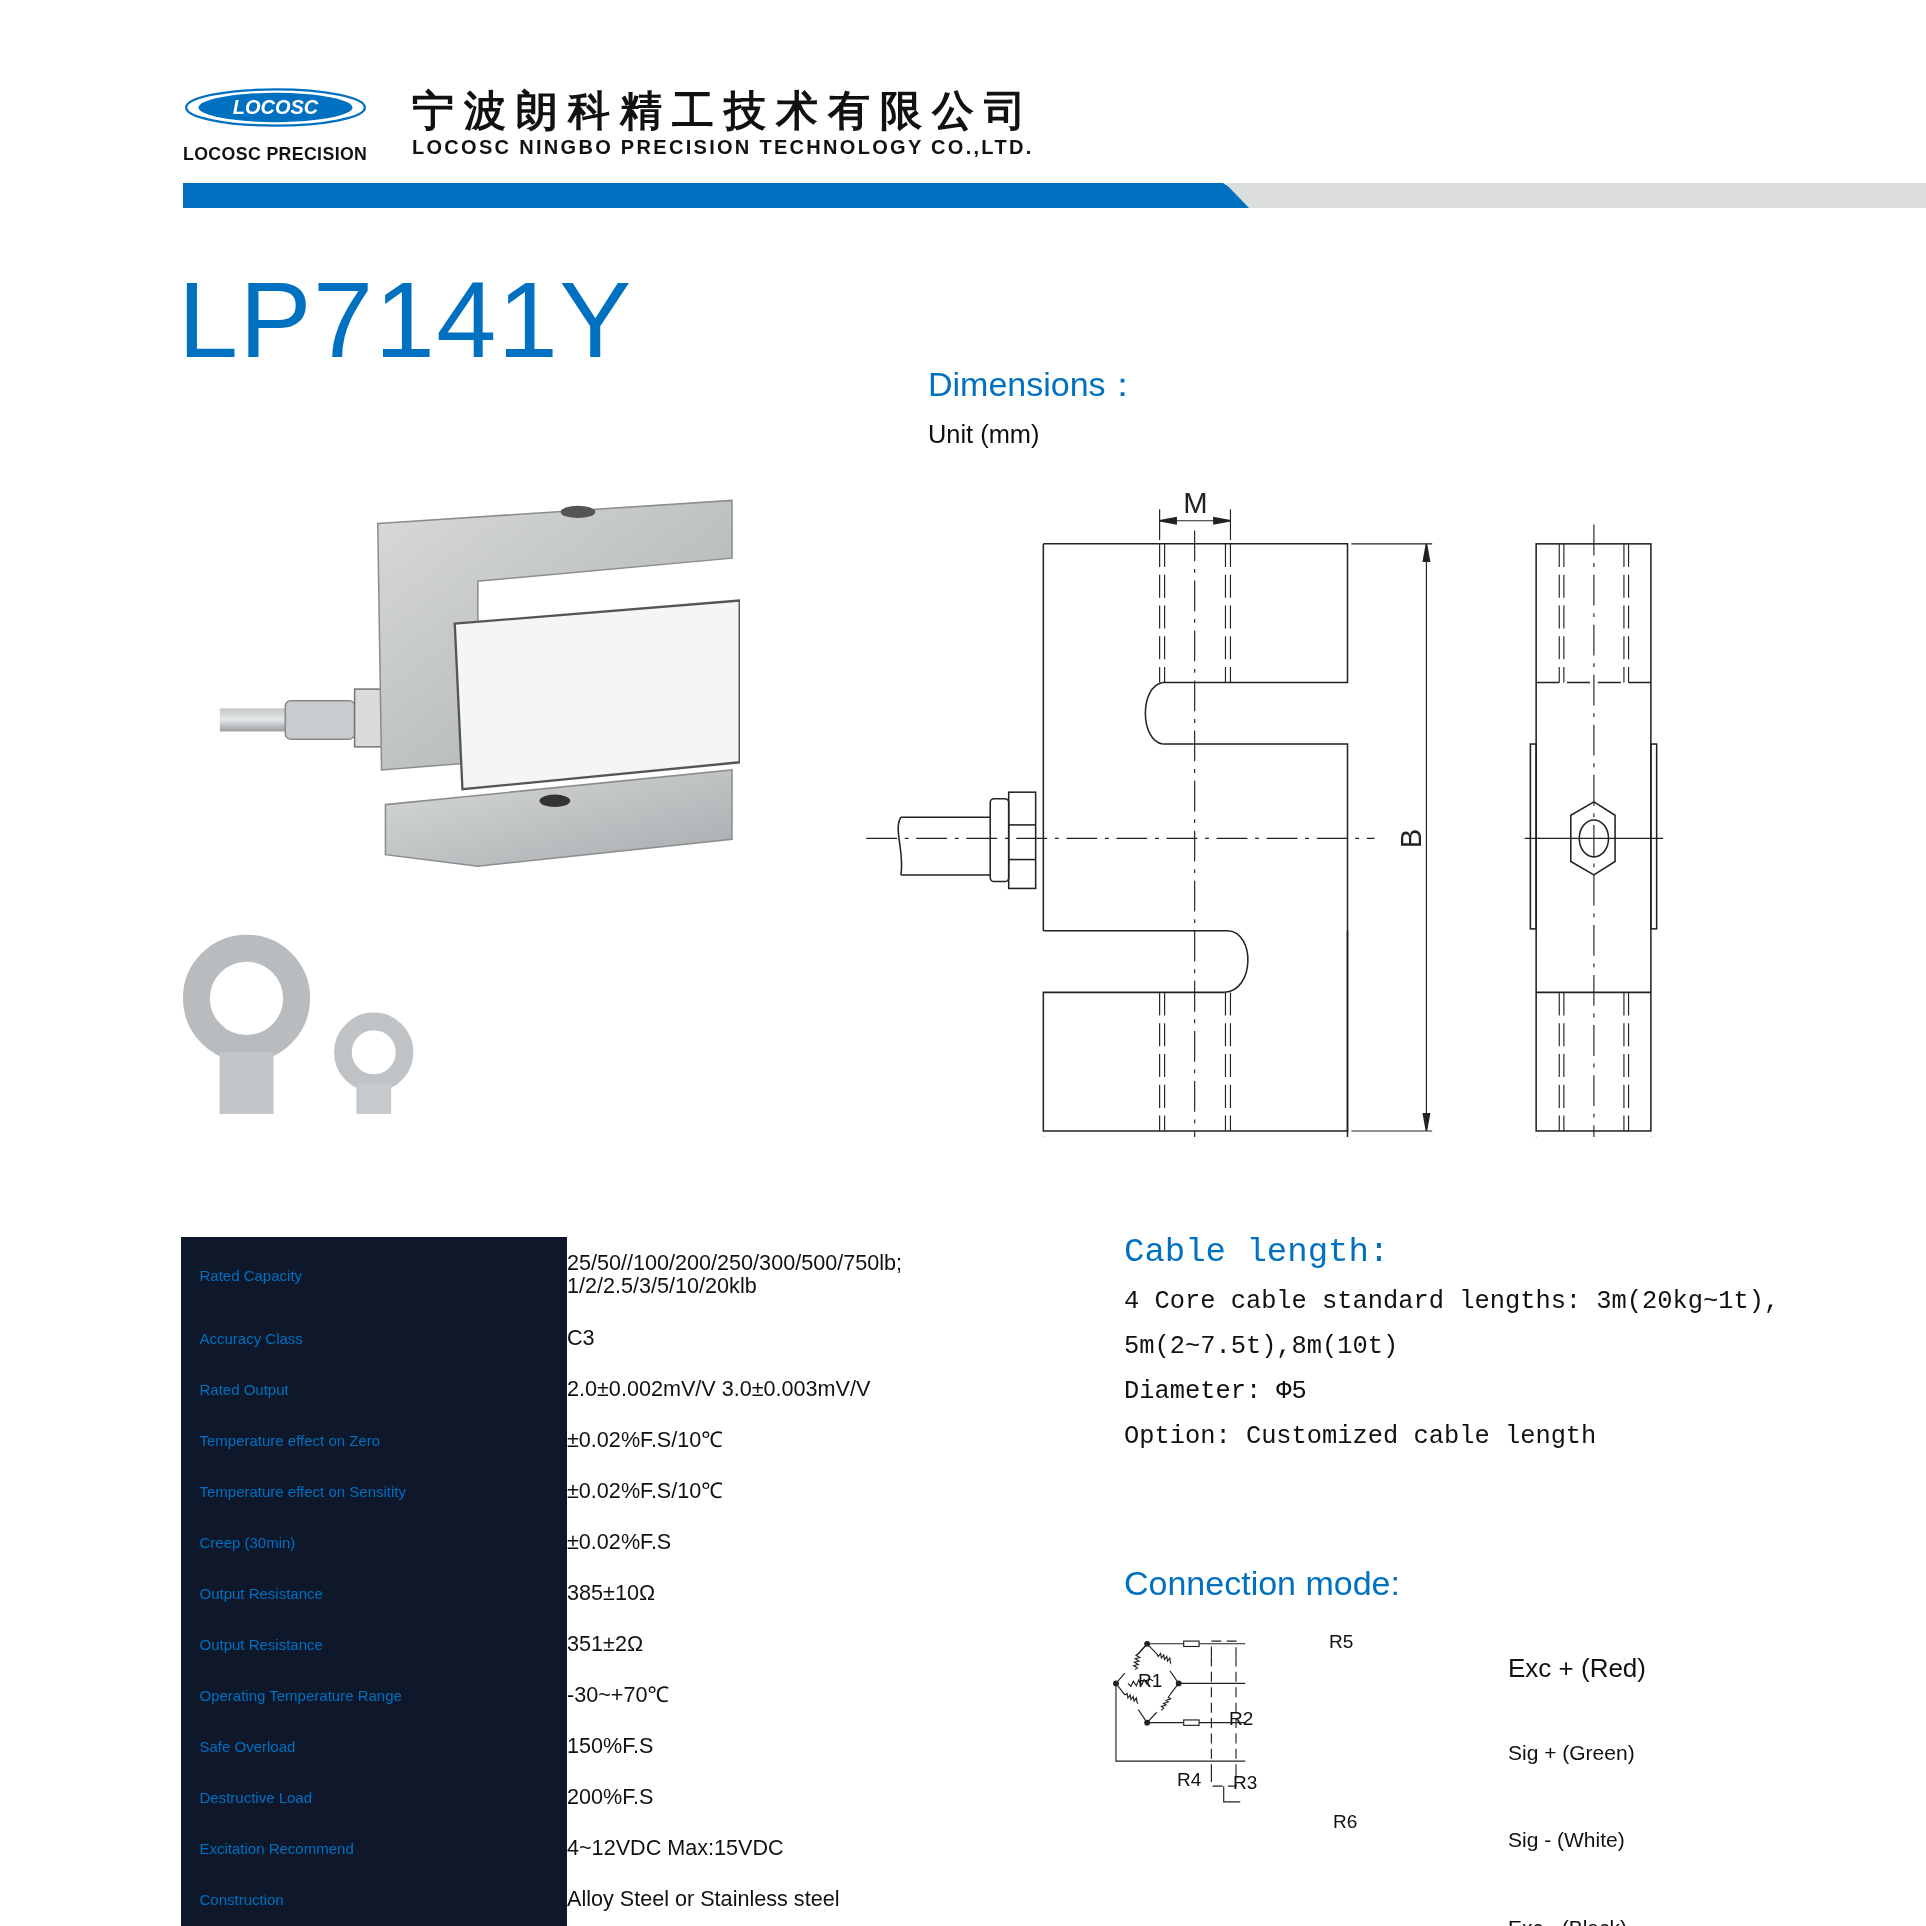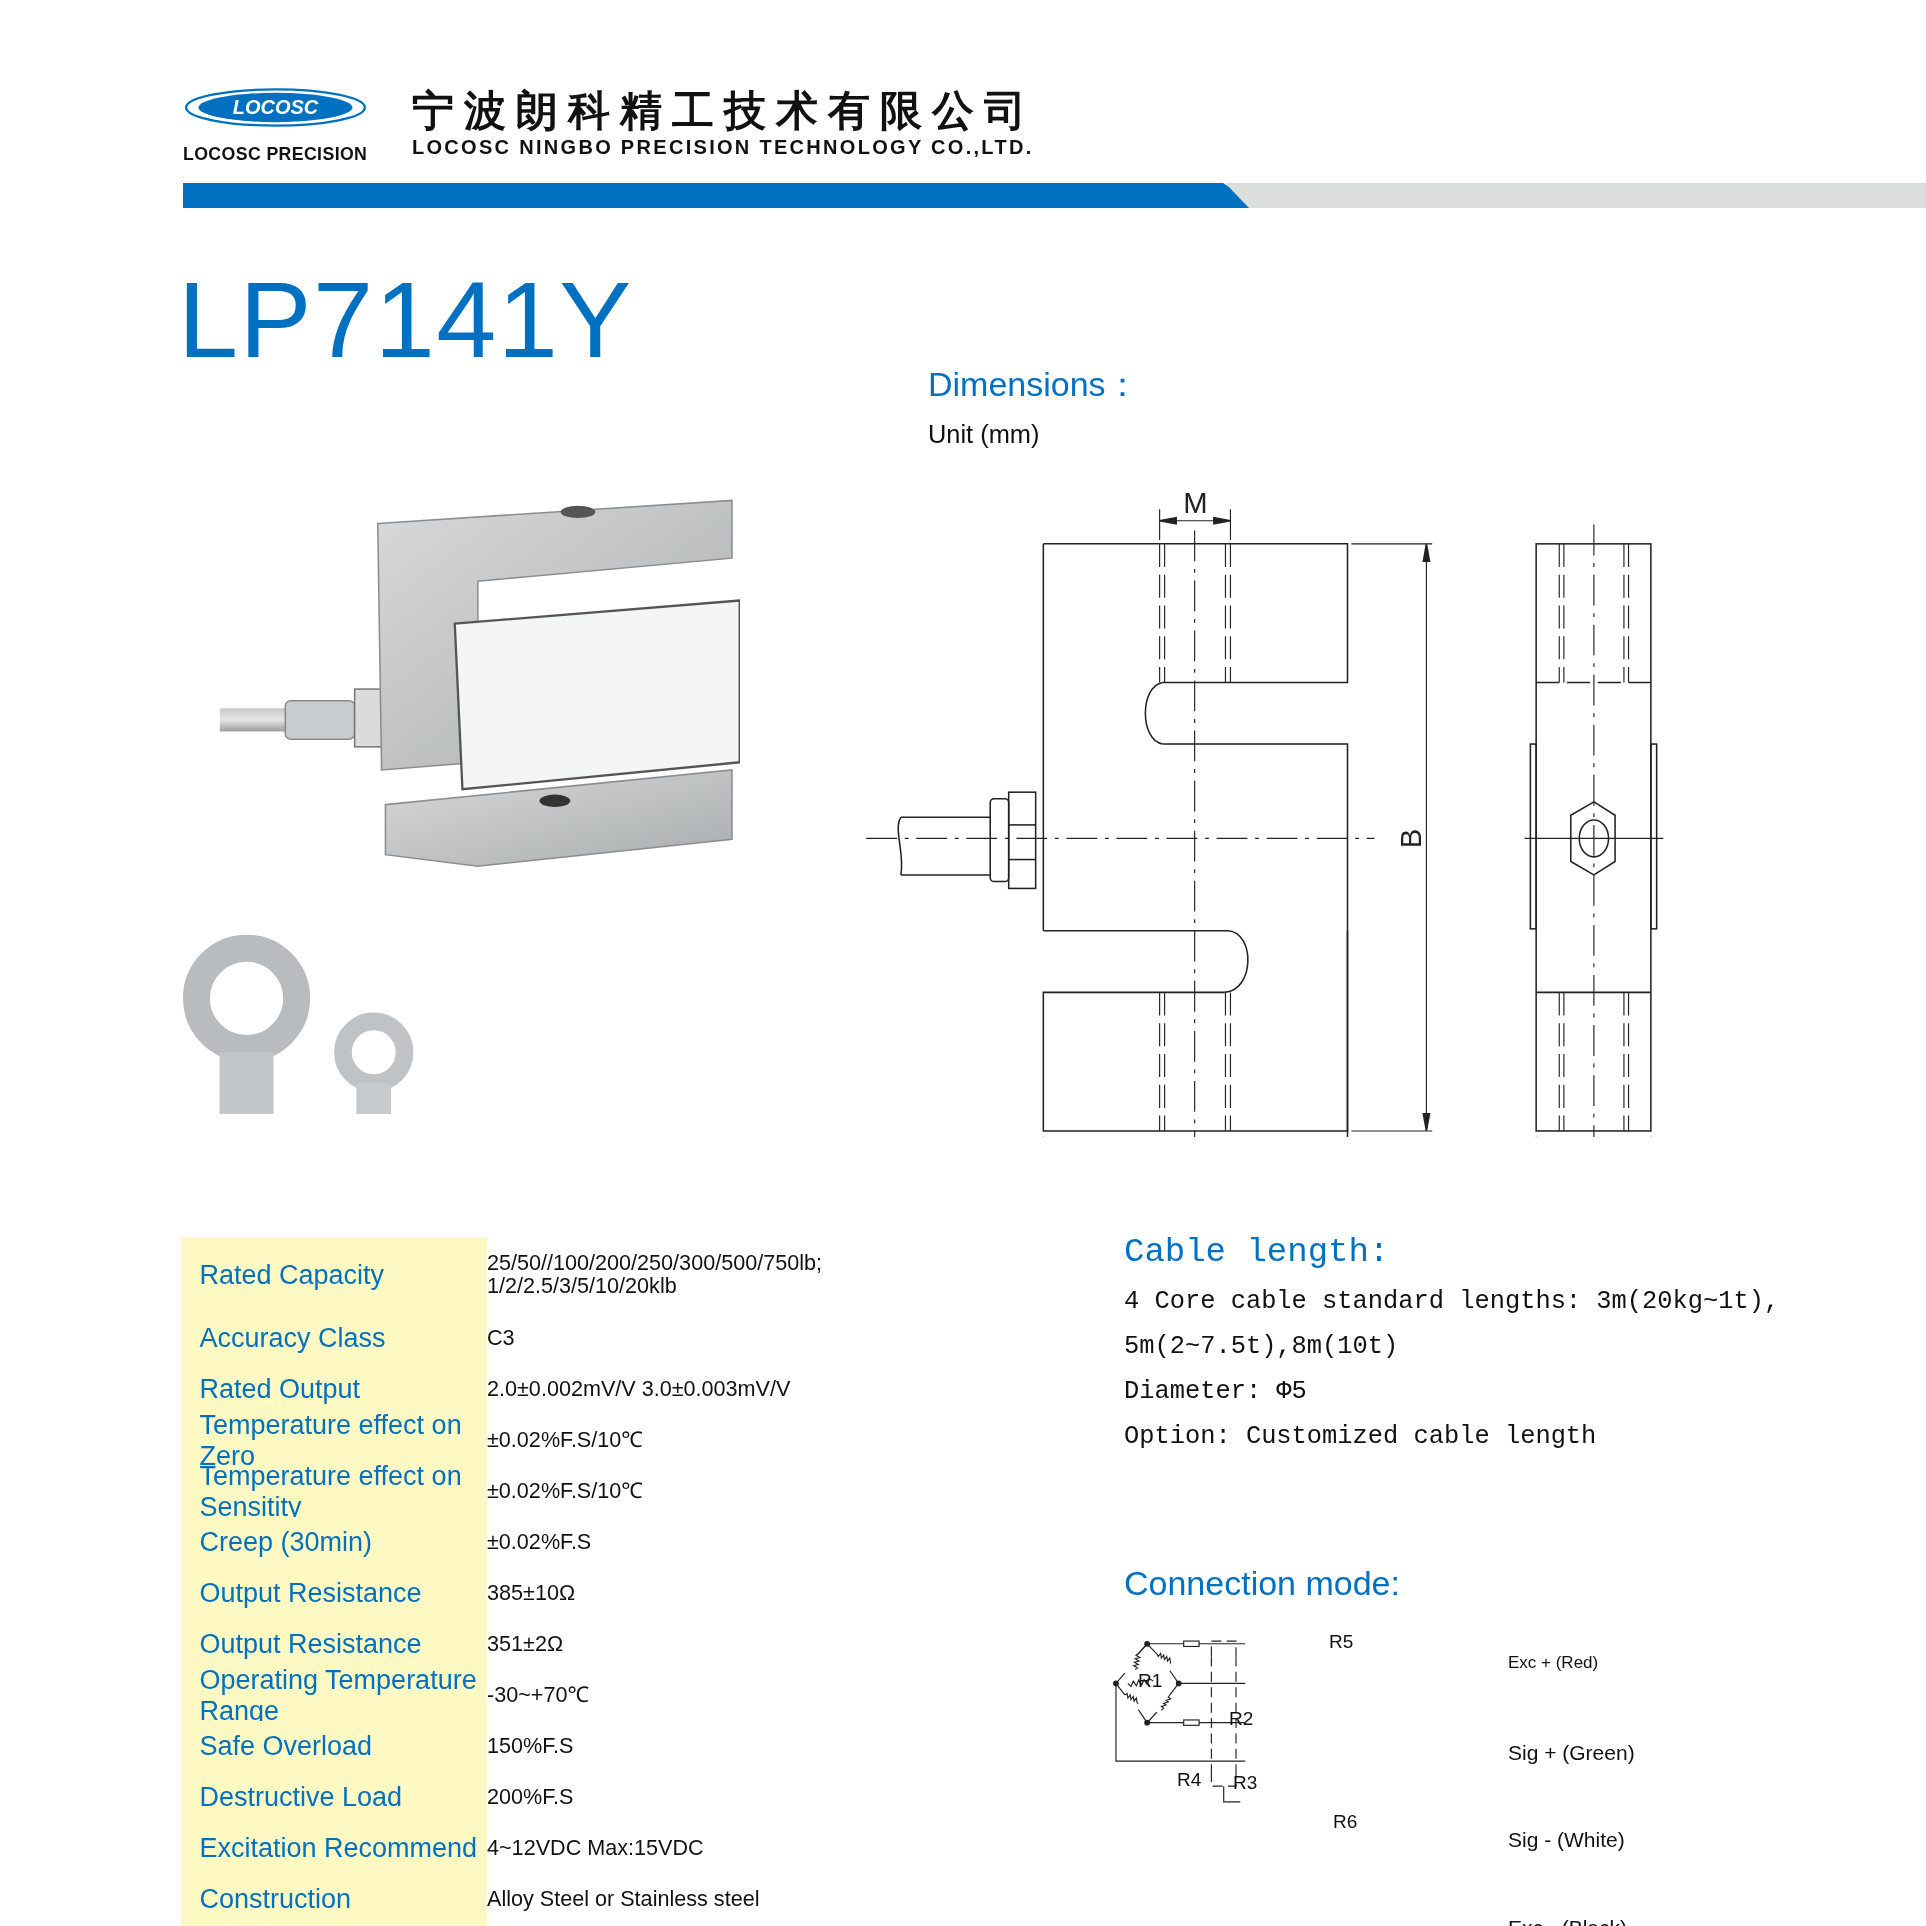--- a/index.html
+++ b/index.html
@@ -17,21 +17,21 @@
   .sec-title{font-size:34px;color:#0070c0;}
   .body-text{font-size:25.4px;color:#111;}
   
   .photo{left:208px;top:485px;width:532px;height:439px;}
   .eyebolts{left:181px;top:925px;width:239px;height:189px;}
   
   .drawing{left:847px;top:482px;width:847px;height:655px;}
   
   .spec{left:181px;top:1237px;width:755px;}
   .spec-row{display:flex;height:51px;align-items:center;}
-  .spec-label{width:306px;height:100%;background:#fef9c3;color:#0070c0;font-size:27px;display:flex;align-items:center;padding-left:18.5px;box-sizing:border-box;}
+  .spec-label{width:386px;height:100%;background:#0f172a;color:#0070c0;font-size:15px;display:flex;align-items:center;padding-left:18.5px;box-sizing:border-box;}
   .spec-value{font-size:21.6px;color:#111;line-height:1.05;}
   .spec-row.tall{height:76px;}
   
   .cable{left:1124px;top:1233px;font-family:Liberation Mono, monospace;}
   .cable .line{font-size:25.4px;line-height:45px;}
   
   .conn-title{left:1124px;top:1564px;}
   .circuit{left:1109px;top:1618px;width:578px;height:404px;}
 </style>
 </head>
@@ -301,17 +301,17 @@
     <polyline points="297,437 297,478 340,478"></polyline>
   </svg>
 </div>
 
 <div class="abs" style="left:1329px;top:1631px;font-size:19px;">R5</div>
 <div class="abs" style="left:1138px;top:1670px;font-size:19px;">R1</div>
 <div class="abs" style="left:1229px;top:1708px;font-size:19px;">R2</div>
 <div class="abs" style="left:1233px;top:1772px;font-size:19px;">R3</div>
 <div class="abs" style="left:1177px;top:1769px;font-size:19px;">R4</div>
 <div class="abs" style="left:1333px;top:1811px;font-size:19px;">R6</div>
-<div class="abs" style="left:1508px;top:1653px;font-size:17px;">Exc + (Red)</div>
+<div class="abs" style="left:1508px;top:1653px;font-size:26px;">Exc + (Red)</div>
 <div class="abs" style="left:1508px;top:1741px;font-size:21px;">Sig + (Green)</div>
 <div class="abs" style="left:1508px;top:1828px;font-size:21px;">Sig - (White)</div>
 <div class="abs" style="left:1508px;top:1916px;font-size:21px;">Exc - (Black)</div>
 
 
 </body></html>

